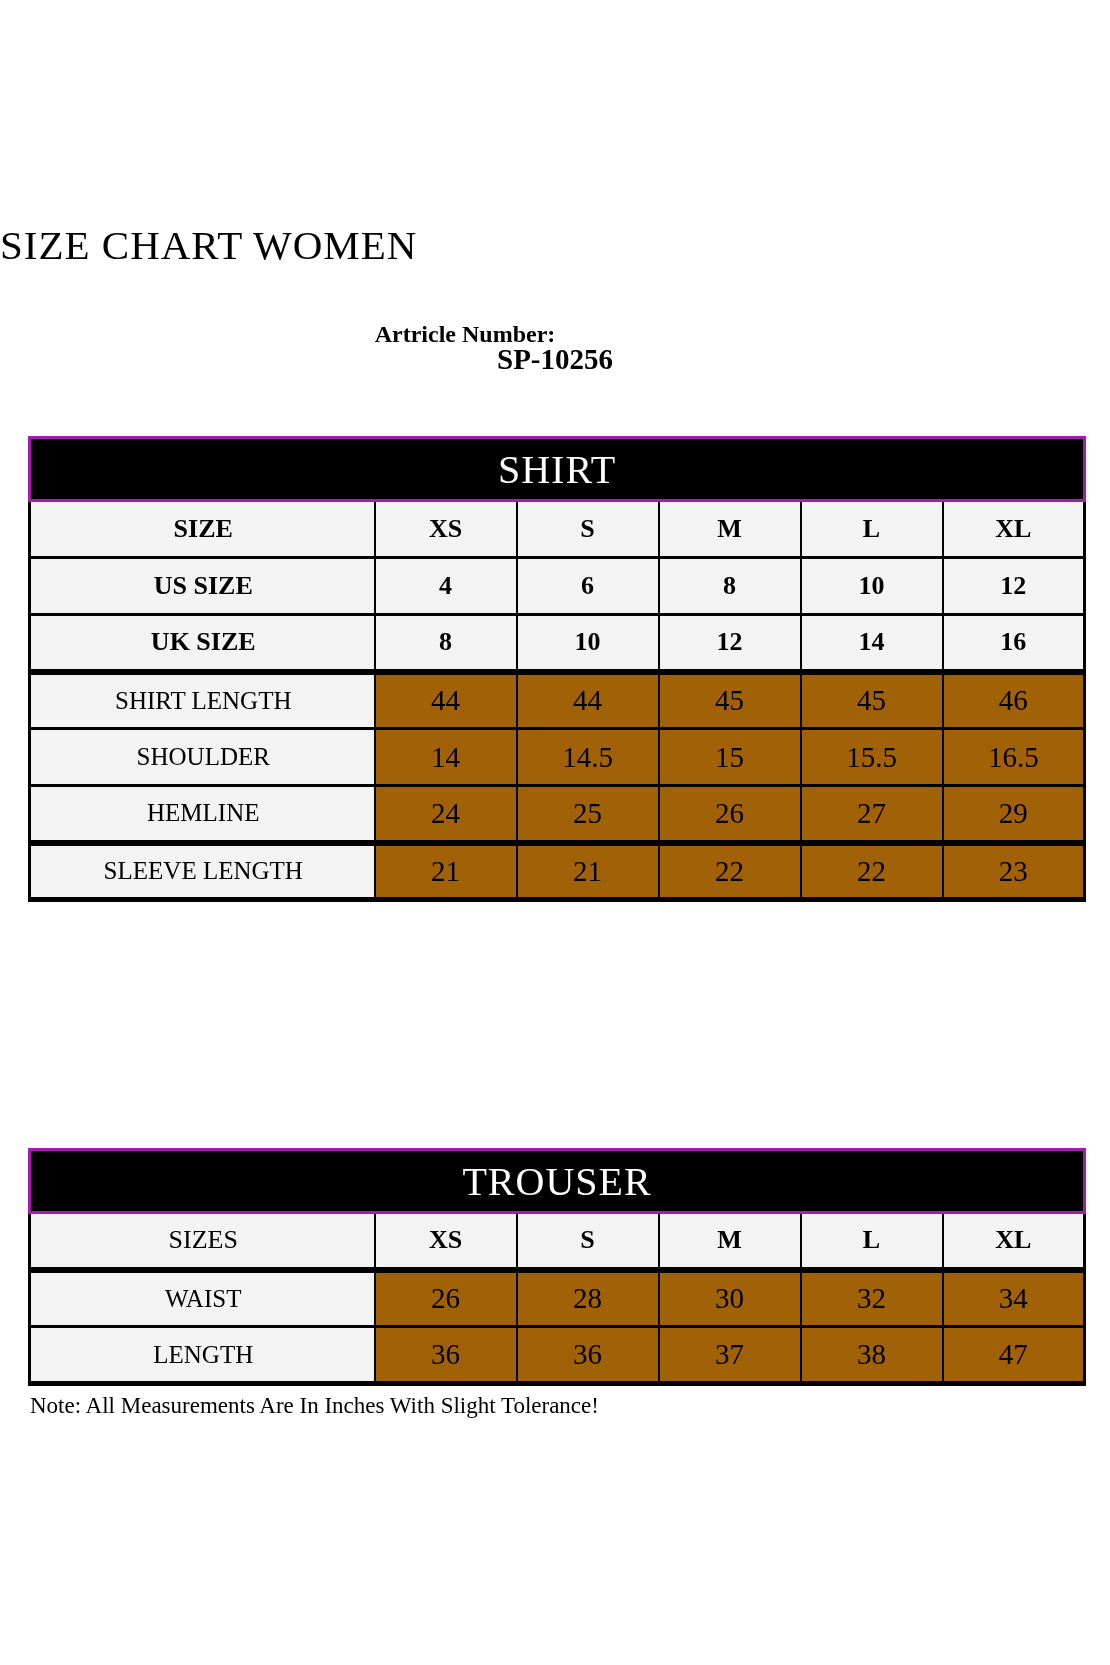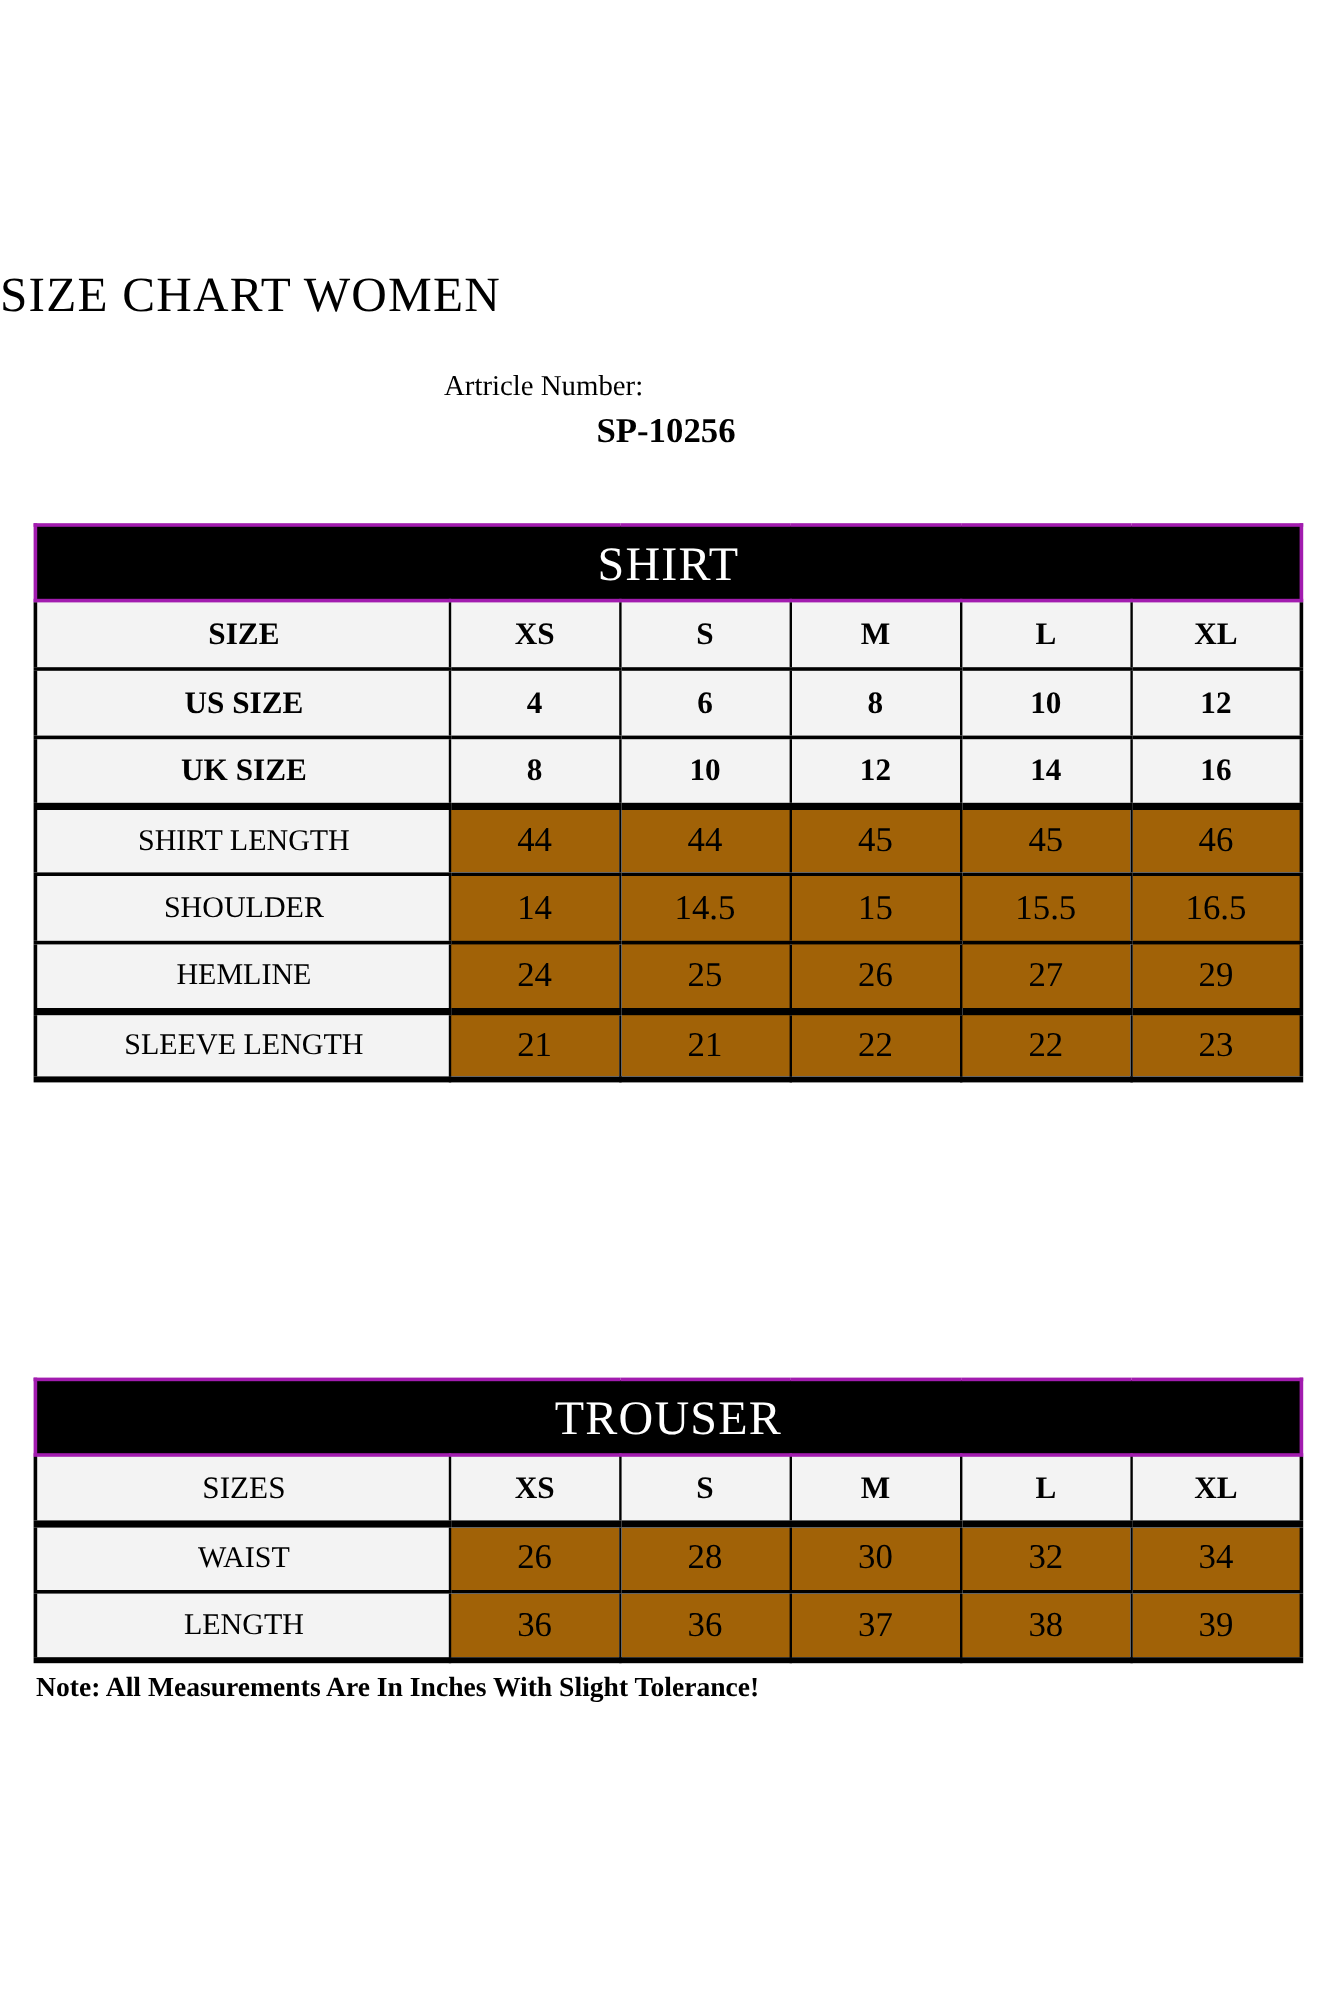--- a/index.html
+++ b/index.html
@@ -13,22 +13,22 @@
 
   
   .page-title {
     position: absolute; top: 223px; left: 0; width: 1110px;
     margin: 0; text-align: left;
     font-size: 41px; font-weight: 400; line-height: 1.1;
     letter-spacing: 1px;
   }
   .article-label {
     position: absolute; top: 308px; left: 0; width: 906px;
-    margin: 0; text-align: center;
-    font-size: 24px; font-weight: 400; line-height: 1.2;
+    margin: 12px; text-align: center;
+    font-size: 24px; font-weight: 700; line-height: 1.2;
   }
   .article-number {
     position: absolute; top: 342px; left: 0; width: 1110px;
     margin: 0; text-align: center;
     font-size: 29px; font-weight: 700; line-height: 1.2;
   }
 
   
   table.size-chart {
     position: absolute; left: 28px;
@@ -73,21 +73,21 @@
 
   tr.meas-row td.label { font-size: 25px; font-weight: 400; background: #f3f3f3; }
   tr.meas-row td.val   { font-size: 29px; font-weight: 400; background: #a16207; }
 
   tr.thick-bottom td { border-bottom-width: 6px; }
 
   
   .note {
     position: absolute; top: 1392px; left: 30px;
     margin: 0;
-    font-size: 23px; font-weight: 700; line-height: 1.2;
+    font-size: 23px; font-weight: 400; line-height: 1.2;
   }
 </style>
 </head>
 <body>
 
 <main>
 
   <h1 class="page-title">SIZE CHART WOMEN</h1>
   <p class="article-label">Artricle Number:</p>
   <p class="article-number">SP-10256</p>
@@ -196,20 +196,20 @@
         <td class="val">30</td>
         <td class="val">32</td>
         <td class="val">34</td>
       </tr>
       <tr class="meas-row">
         <td class="label">LENGTH</td>
         <td class="val">36</td>
         <td class="val">36</td>
         <td class="val">37</td>
         <td class="val">38</td>
-        <td class="val">39</td>
+        <td class="val">47</td>
       </tr>
     </tbody>
   </table>
 
   <p class="note">Note: All Measurements Are In Inches With Slight Tolerance!</p>
 
 </main>
 
 </body></html>

